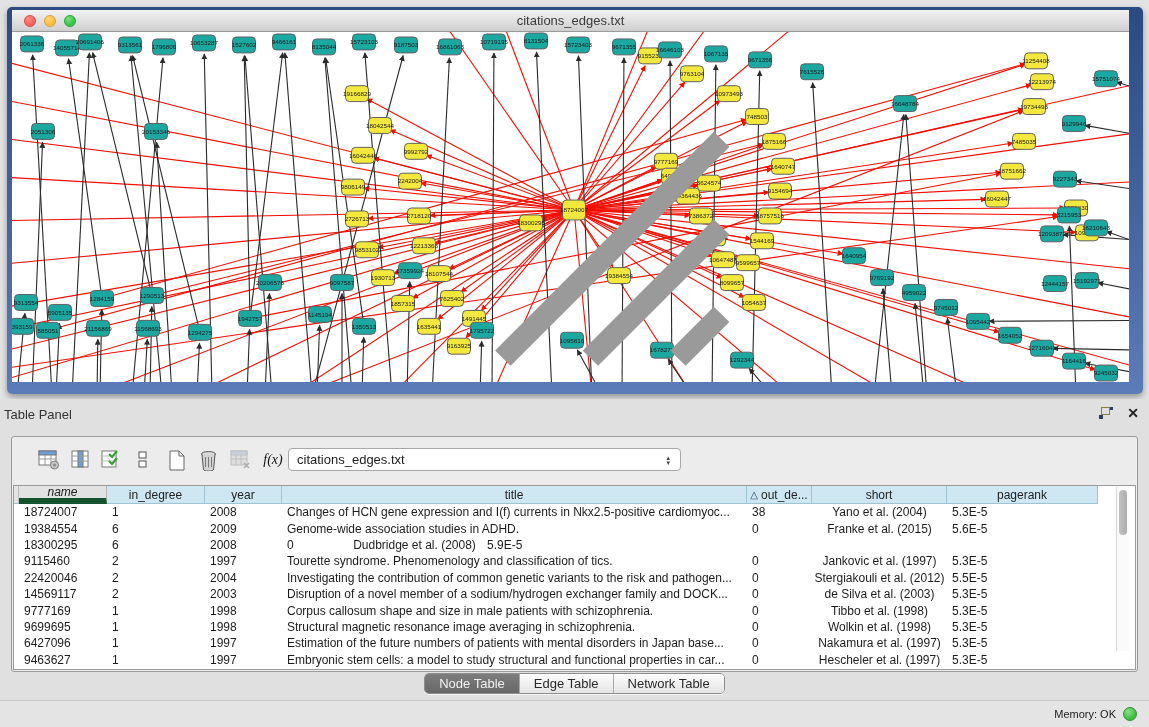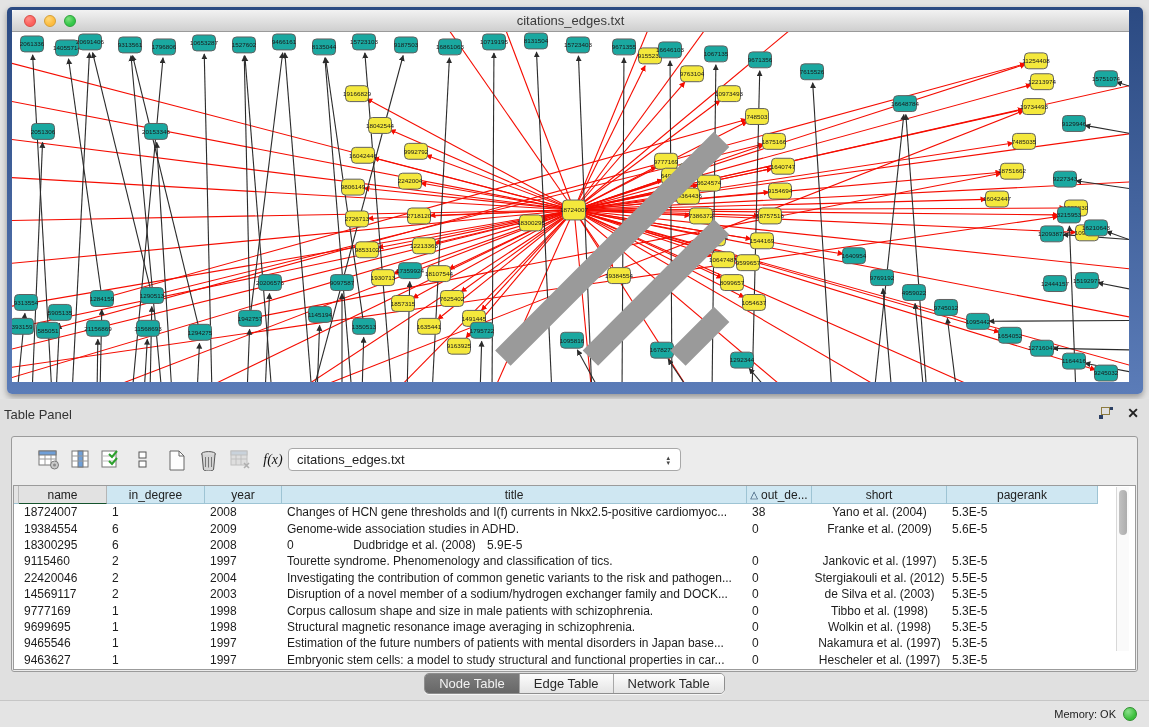--- a/index.html
+++ b/index.html
@@ -41,21 +41,21 @@
     border:1px solid #a8a8a8; border-radius:4px; font-size:13px; color:#222;
     display:flex; align-items:center; padding:0 8px; }
   .combo .val { flex:1; }
   .combo .steppers { display:flex; flex-direction:column; line-height:5px; font-size:7px; color:#444; padding-right:2px; }
 
   .tbl-wrap { position:absolute; left:1px; top:48px; width:1123px; height:185px; background:#fff; border:1px solid #9b9b9b; overflow:hidden; }
   .tbl-header { display:flex; height:18px; font-size:12px; color:#222; }
   .hcell { background:#cfe7f2; border-right:1px solid #9ec4d4; border-bottom:1px solid #9ec4d4;
     display:flex; align-items:center; justify-content:center; overflow:hidden; white-space:nowrap; }
   .hcell.gutter { width:5px; background:#e4e4e4; border-right:1px solid #bbb; }
-  .hcell.gray { background:#e2e2e2; border-right:1px solid #b5b5b5; border-bottom:1px solid #14532d; }
+  .hcell.gray { background:#e2e2e2; border-right:1px solid #b5b5b5; border-bottom:6px solid #14532d;font-style:italic; }
   .sort-tri { font-size:10px; margin-right:3px; color:#1a3a5c; }
   .tbl-body { position:relative; }
   .trow { display:flex; height:16.4px; font-size:12px; color:#1c1c1c; }
   .tcell { overflow:hidden; white-space:nowrap; padding:0 5px; display:flex; align-items:center; }
   .tcell.center { justify-content:center; }
   .vscroll { position:absolute; right:6px; top:1px; width:13px; height:164px; background:#fafafa; border-left:1px solid #d8d8d8; }
   .vthumb { position:absolute; left:2px; top:3px; width:8px; height:45px; background:linear-gradient(90deg,#c2c2c2,#adadad); border-radius:5px; }
 
   .tabs-row { position:absolute; left:0; top:274px; width:100%; display:flex; justify-content:center; }
   .seg { display:flex; border:1px solid #8e8e8e; border-radius:5px; overflow:hidden; height:21px;
@@ -783,33 +783,33 @@
           <div class="hcell" style="width: 151px;">
             <span>pagerank</span>
           </div>
         </div>
       <div class="tbl-body" id="tbl-body">
           <div class="trow">
             <div class="tcell" style="width: 5px; padding: 0px;"></div>
             <div class="tcell" style="width: 88px;">18724007</div>
             <div class="tcell" style="width: 98px;">1</div>
             <div class="tcell" style="width: 77px;">2008</div>
-            <div class="tcell" style="width: 465px;">Changes of HCN gene thresholds and I(f) currents in Nkx2.5-positive cardiomyoc...</div>
+            <div class="tcell" style="width: 465px;">Changes of HCN gene expression and I(f) currents in Nkx2.5-positive cardiomyoc...</div>
             <div class="tcell" style="width: 65px;">38</div>
             <div class="tcell center" style="width: 135px;">Yano et al. (2004)</div>
             <div class="tcell" style="width: 151px;">5.3E-5</div>
           </div>
           <div class="trow">
             <div class="tcell" style="width: 5px; padding: 0px;"></div>
             <div class="tcell" style="width: 88px;">19384554</div>
             <div class="tcell" style="width: 98px;">6</div>
             <div class="tcell" style="width: 77px;">2009</div>
             <div class="tcell" style="width: 465px;">Genome-wide association studies in ADHD.</div>
             <div class="tcell" style="width: 65px;">0</div>
-            <div class="tcell center" style="width: 135px;">Franke et al. (2009)</div>
+            <div class="tcell center" style="width: 135px;">Franke et al. (2015)</div>
             <div class="tcell" style="width: 151px;">5.6E-5</div>
           </div>
           <div class="trow">
             <div class="tcell" style="width: 5px; padding: 0px;"></div>
             <div class="tcell" style="width: 88px;">18300295</div>
             <div class="tcell" style="width: 98px;">6</div>
             <div class="tcell" style="width: 77px;">2008</div>
             <div class="tcell" style="width: 65px;">0</div>
             <div class="tcell center" style="width: 135px;">Dudbridge et al. (2008)</div>
             <div class="tcell" style="width: 151px;">5.9E-5</div>
@@ -859,21 +859,21 @@
             <div class="tcell" style="width: 88px;">9699695</div>
             <div class="tcell" style="width: 98px;">1</div>
             <div class="tcell" style="width: 77px;">1998</div>
             <div class="tcell" style="width: 465px;">Structural magnetic resonance image averaging in schizophrenia.</div>
             <div class="tcell" style="width: 65px;">0</div>
             <div class="tcell center" style="width: 135px;">Wolkin et al. (1998)</div>
             <div class="tcell" style="width: 151px;">5.3E-5</div>
           </div>
           <div class="trow">
             <div class="tcell" style="width: 5px; padding: 0px;"></div>
-            <div class="tcell" style="width: 88px;">9465546</div>
+            <div class="tcell" style="width: 88px;">6427096</div>
             <div class="tcell" style="width: 98px;">1</div>
             <div class="tcell" style="width: 77px;">1997</div>
             <div class="tcell" style="width: 465px;">Estimation of the future numbers of patients with mental disorders in Japan base...</div>
             <div class="tcell" style="width: 65px;">0</div>
             <div class="tcell center" style="width: 135px;">Nakamura et al. (1997)</div>
             <div class="tcell" style="width: 151px;">5.3E-5</div>
           </div>
           <div class="trow">
             <div class="tcell" style="width: 5px; padding: 0px;"></div>
             <div class="tcell" style="width: 88px;">9463627</div>

